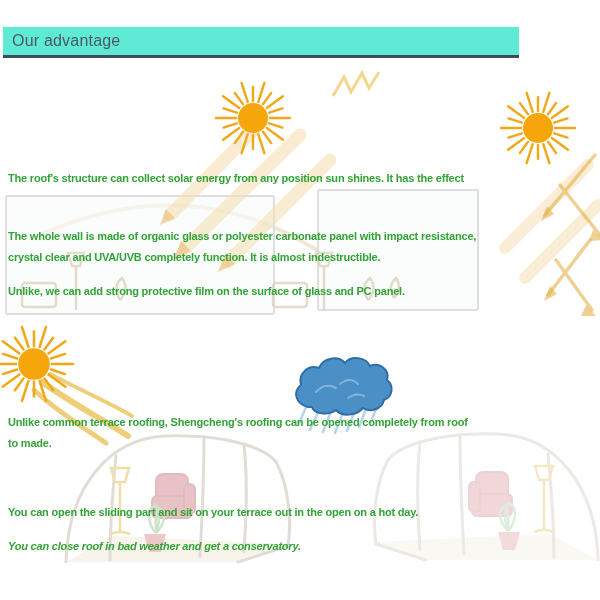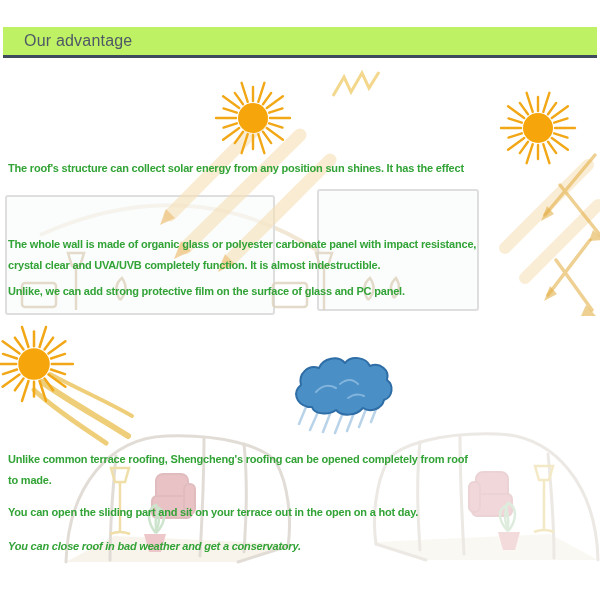--- a/index.html
+++ b/index.html
@@ -2,41 +2,41 @@
 <html><head>
 <meta charset="utf-8">
 <style>
   html,body{margin:0;padding:0;}
   body{
     width:600px;height:600px;position:relative;overflow:hidden;
     background:#ffffff;
     font-family:"Liberation Sans", sans-serif;
   }
   .header-bar{
-    position:absolute;left:3px;top:27px;width:594px;height:31px;
+    position:absolute;left:3px;top:27px;width:516px;height:31px;
     box-sizing:border-box;
-    background:#bef264;
+    background:#5eead4;
     border-bottom:3px solid #3f4a5c;
-    display:flex;align-items:center;padding-left:21px;
+    display:flex;align-items:center;padding-left:9px;
     color:#4f5866;font-size:16px;letter-spacing:0.2px;
     z-index:4;
   }
   .decor{position:absolute;left:0;top:0;width:600px;height:600px;z-index:1;pointer-events:none;}
   .icon{position:absolute;z-index:2;}
   .sun-tc{left:213px;top:78px;}
   .sun-tr{left:498px;top:88px;}
   .sun-lf{left:-8px;top:322px;}
   .cloud{left:288px;top:352px;}
   .para{
     position:absolute;left:8px;z-index:3;
     color:#32a336;font-weight:bold;font-size:11px;line-height:21px;
     letter-spacing:-0.2px;white-space:nowrap;
   }
-  #p1{top:158px;} #p2{top:234px;} #p3{top:281px;}
-  #p4{top:449px;} #p5{top:502px;} #p6{top:536px;font-style:italic;}
+  #p1{top:168px;} #p2{top:226px;} #p3{top:281px;}
+  #p4{top:412px;} #p5{top:502px;} #p6{top:536px;font-style:italic;}
   .hidden-defs{position:absolute;width:0;height:0;}
 </style>
 </head>
 <body>
 
 <svg class="hidden-defs" aria-hidden="true">
   <defs>
     <g id="sun-shape">
       <g id="sun-rays" stroke="#f2a716" stroke-width="2.4" stroke-linecap="round">
           <line x1="17.0" y1="0.0" x2="37.0" y2="0.0"></line>

